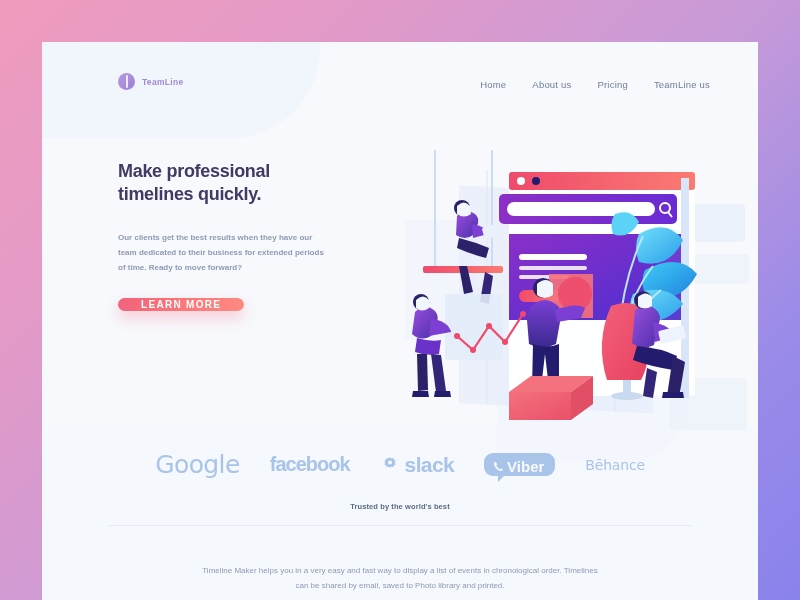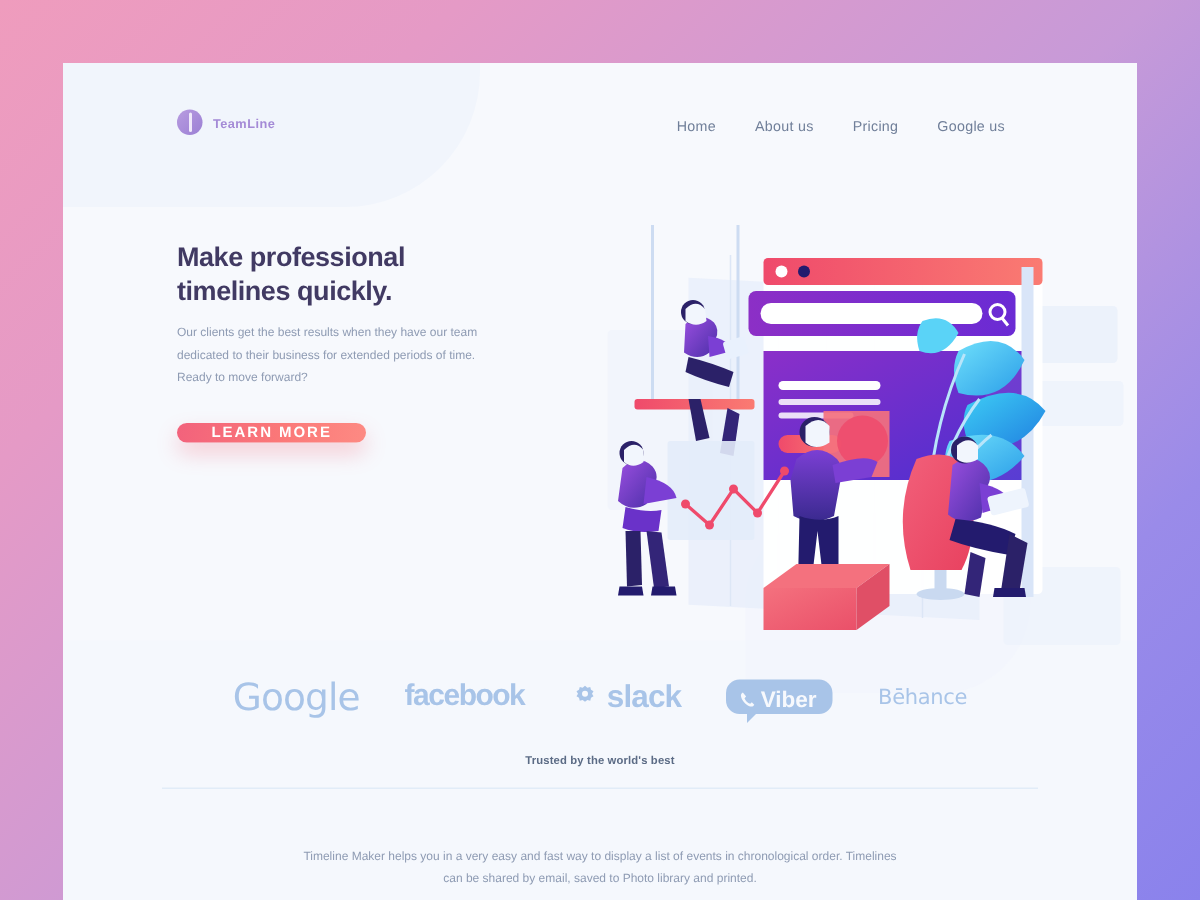--- a/index.html
+++ b/index.html
@@ -45,33 +45,33 @@
     background: linear-gradient(135deg, #b89ce0 0%, #9b7fd4 100%);
     position: relative;
   }
   .brand-mark::after {
     content: ""; position: absolute; left: 7.5px; top: 2px;
     width: 2px; height: 13px; background: #f0e9fa; border-radius: 1px;
   }
   .brand-name {
     font-size: 8.5px; font-weight: bold; color: #a48ad6; letter-spacing: .3px;
   }
-  .nav { margin-left: auto; margin-right: 88px; display: flex; gap: 26px; }
+  .nav { margin-left: auto; margin-right: 48px; display: flex; gap: 26px; }
   .nav a {
     font-size: 9.5px; color: #707f99; text-decoration: none; letter-spacing: .2px;
   }
 
   
   .hero-text { position: absolute; left: 76px; top: 118px; width: 260px; z-index: 6; }
   .hero-title {
     font-size: 18px; line-height: 1.26; font-weight: bold;
     color: #413a63; letter-spacing: -.3px;
   }
   .hero-sub {
-    margin-top: 10px; font-size: 8px; line-height: 1.85; color: #8e9bb3; width: 208px;
+    margin-top: 26px; font-size: 8px; line-height: 1.85; color: #8e9bb3; width: 208px; font-weight: bold;
   }
   .cta {
     margin-top: 22px; display: inline-block; border: none; cursor: pointer;
     padding: 1px 23px; border-radius: 20px;
     background: linear-gradient(100deg, #f2627c 0%, #fb7878 55%, #fd8a83 100%);
     color: #fff; font-size: 10px; font-weight: bold; letter-spacing: 1.3px;
     box-shadow: 0 7px 14px rgba(243,110,126,.33);
     font-family: "Liberation Sans", sans-serif;
   }
 
@@ -127,21 +127,21 @@
 
   <div class="topbar">
     <div class="brand">
       <span class="brand-mark"></span>
       <span class="brand-name">TeamLine</span>
     </div>
     <nav class="nav">
       <a href="#">Home</a>
       <a href="#">About us</a>
       <a href="#">Pricing</a>
-      <a href="#">Google us</a>
+      <a href="#">TeamLine us</a>
     </nav>
   </div>
 
   <div class="hero-text">
     <h1 class="hero-title">
       <span>Make professional</span><br>
       <span>timelines quickly.</span>
     </h1>
     <p class="hero-sub">Our clients get the best results when they have our team dedicated to their business for extended periods of time. Ready to move forward?</p>
     <button class="cta">LEARN MORE</button>

